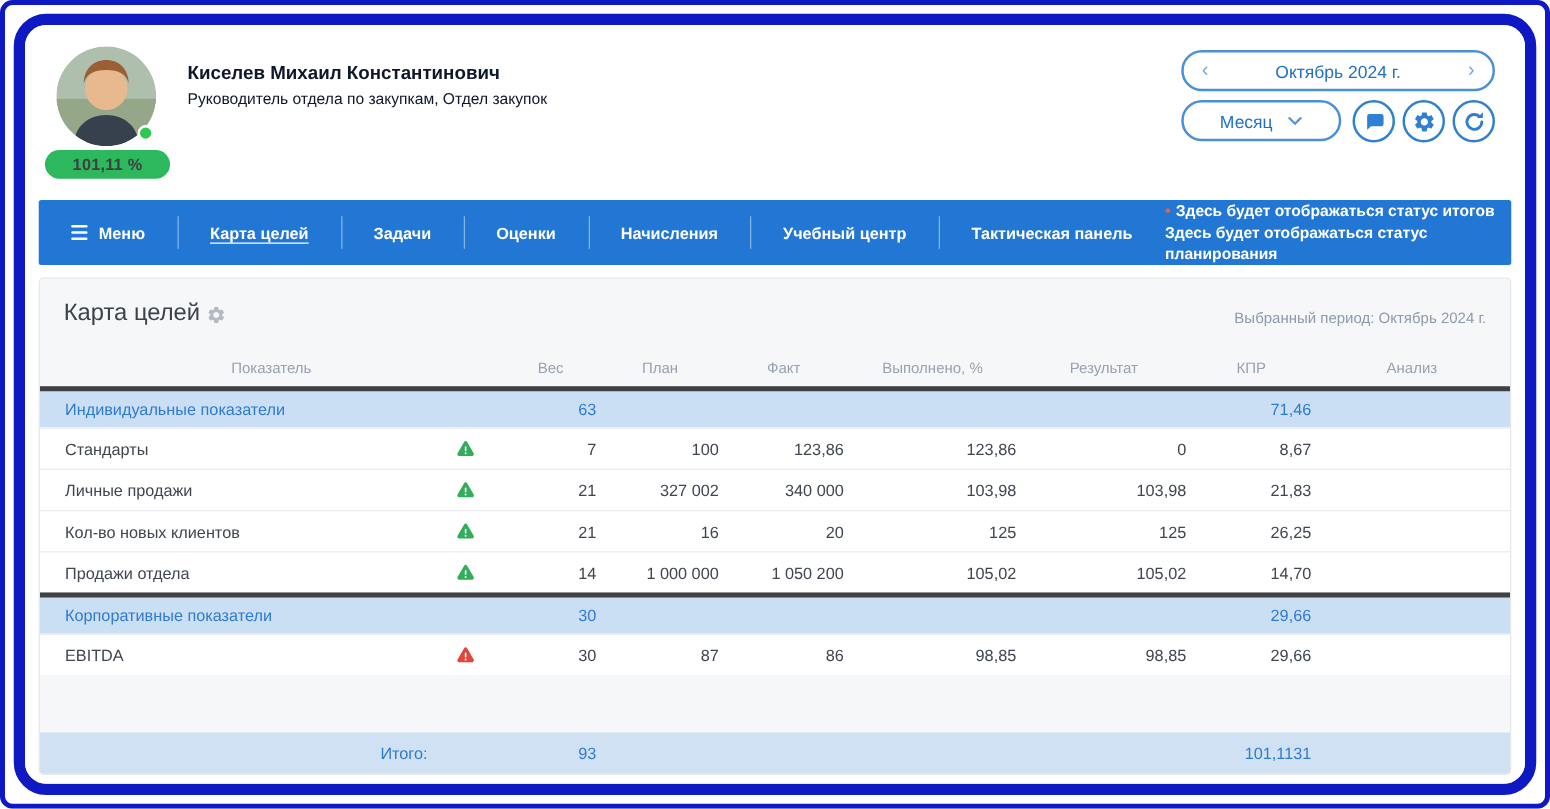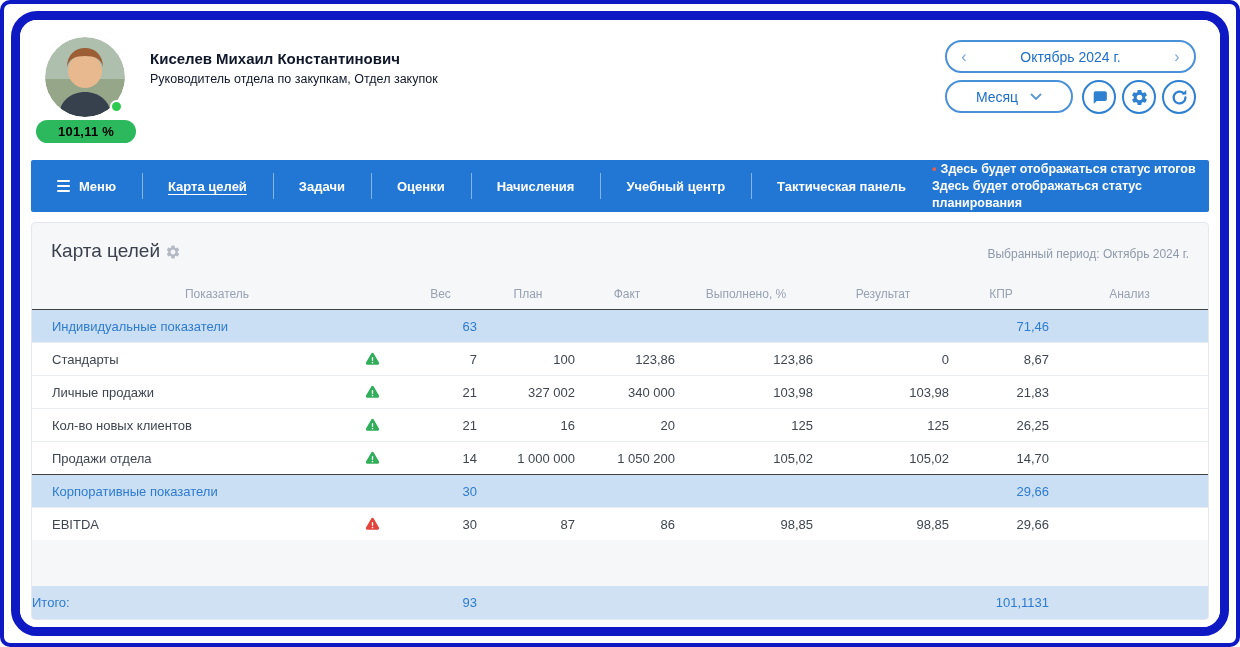--- a/index.html
+++ b/index.html
@@ -14,21 +14,21 @@
     border:9px solid #0e19c4; border-radius:26px; background:#ffffff; overflow:hidden;
   }
   .inner { position:relative; width:100%; height:100%; background:#ffffff; }
 
   
   .avatar-wrap { position:absolute; left:25px; top:17px; width:80px; height:80px; }
   .avatar { width:80px; height:80px; border-radius:50%; overflow:hidden; display:block; }
   .status-dot { position:absolute; right:2px; bottom:4px; width:13px; height:13px; border-radius:50%;
     background:#2ec94f; border:2px solid #ffffff; }
   .score-badge { position:absolute; left:16px; top:100px; width:100px; height:23px; border-radius:12px;
-    background:#2cb85c; color:#000000; font-size:13px; font-weight:bold; display:flex;
+    background:#2cb85c; color:#404040; font-size:13px; font-weight:bold; display:flex;
     align-items:center; justify-content:center; letter-spacing:.2px; }
   .user-name { position:absolute; left:130px; top:30px; font-size:15px; font-weight:bold; color:#0f172a; }
   .user-title { position:absolute; left:130px; top:52px; font-size:12.5px; color:#0f172a; }
 
   .pill { border:2px solid #4a90d9; border-radius:17px; background:#ffffff; color:#1e6fc8;
     font-size:14px; display:flex; align-items:center; justify-content:center; cursor:pointer; }
   .period-pill { position:absolute; left:925px; top:20px; width:251px; height:33px; }
   .period-pill .chev { position:absolute; top:0; height:100%; width:30px; display:flex; align-items:center;
     justify-content:center; color:#7aa7dd; font-size:16px; cursor:pointer; }
   .chev-prev { left:2px; } .chev-next { right:2px; }
@@ -62,28 +62,28 @@
   .title-gear { position:absolute; left:133px; top:21px; width:16px; height:16px; cursor:pointer; }
   .sel-period { position:absolute; right:19px; top:24px; font-size:12px; color:#8e99ab; }
 
   .tgrid { display:grid; grid-template-columns:310px 60px 77px 98px 100px 138px 136px 100px 1fr;
     align-items:center; }
   .t-header { height:30px; color:#98a2b3; font-size:12px; }
   .t-header .hc { text-align:center; }
   .t-header .hc-first { grid-column:1 / 3; text-align:center; }
   .t-row { height:33px; background:#ffffff; border-top:1px solid #e9ecf0; font-size:13px; color:#3f4650;
     cursor:pointer; }
-  .t-row.group { background:#cbdff4; border-top:1px solid #404040; color:#2e7bd0; }
+  .t-row.group { background:#cbdff4; border-top:4px solid #404040; color:#2e7bd0; }
   .t-row.group .cell { color:#2e7bd0; }
   .cell-name { padding-left:20px; text-align:left; overflow:hidden; white-space:nowrap; }
   .cell-icon { display:flex; justify-content:center; }
   .cell-num { text-align:right; padding-right:2px; }
   .t-footer { position:absolute; left:0; right:0; bottom:0; height:33px; background:#cfe1f3;
     color:#2e7bd0; font-size:13px; }
-  .t-footer .cell-name { text-align:left; padding-left:0; }
+  .t-footer .cell-name { text-align:right; padding-left:12px; }
   svg.tri { width:17px; height:17px; display:block; }
 </style>
 </head>
 <body>
 
 <div class="screen">
   <div class="window">
     <div class="inner">
 
       <div class="avatar-wrap">

